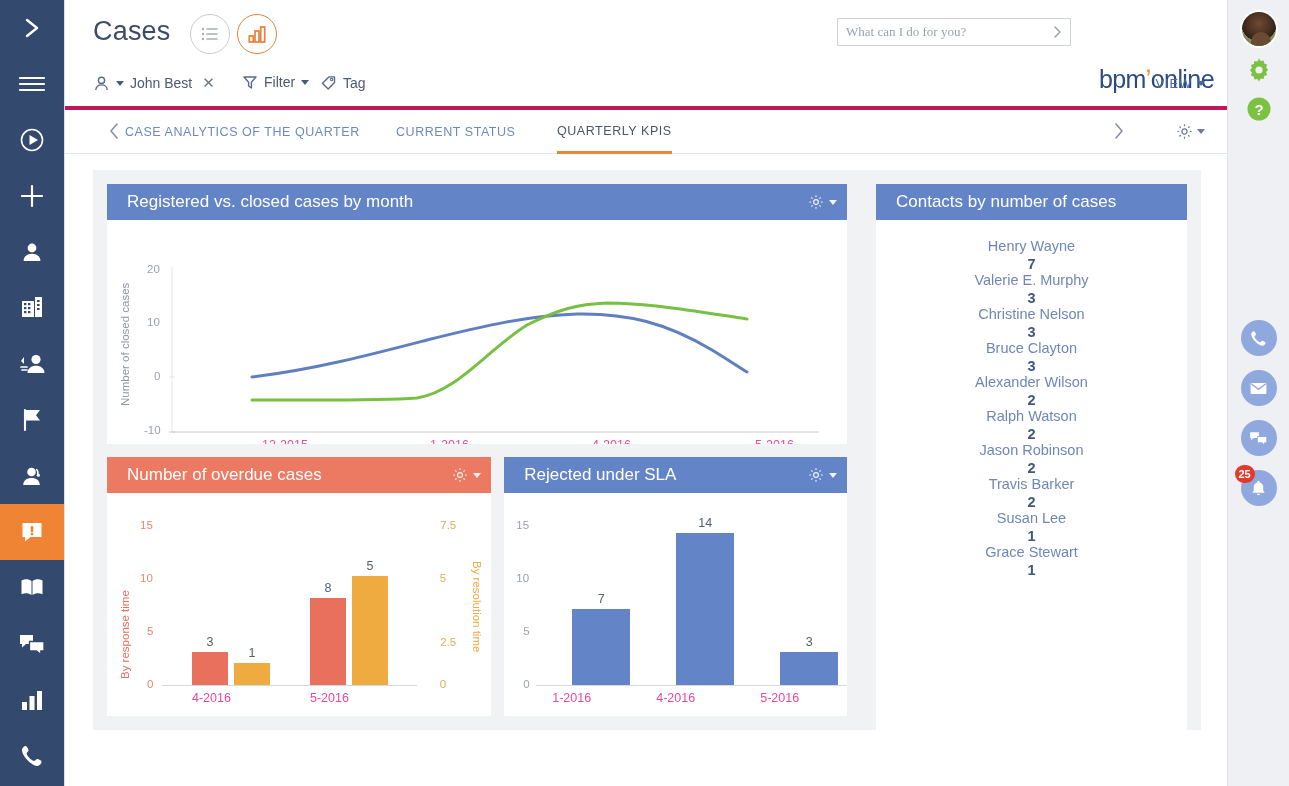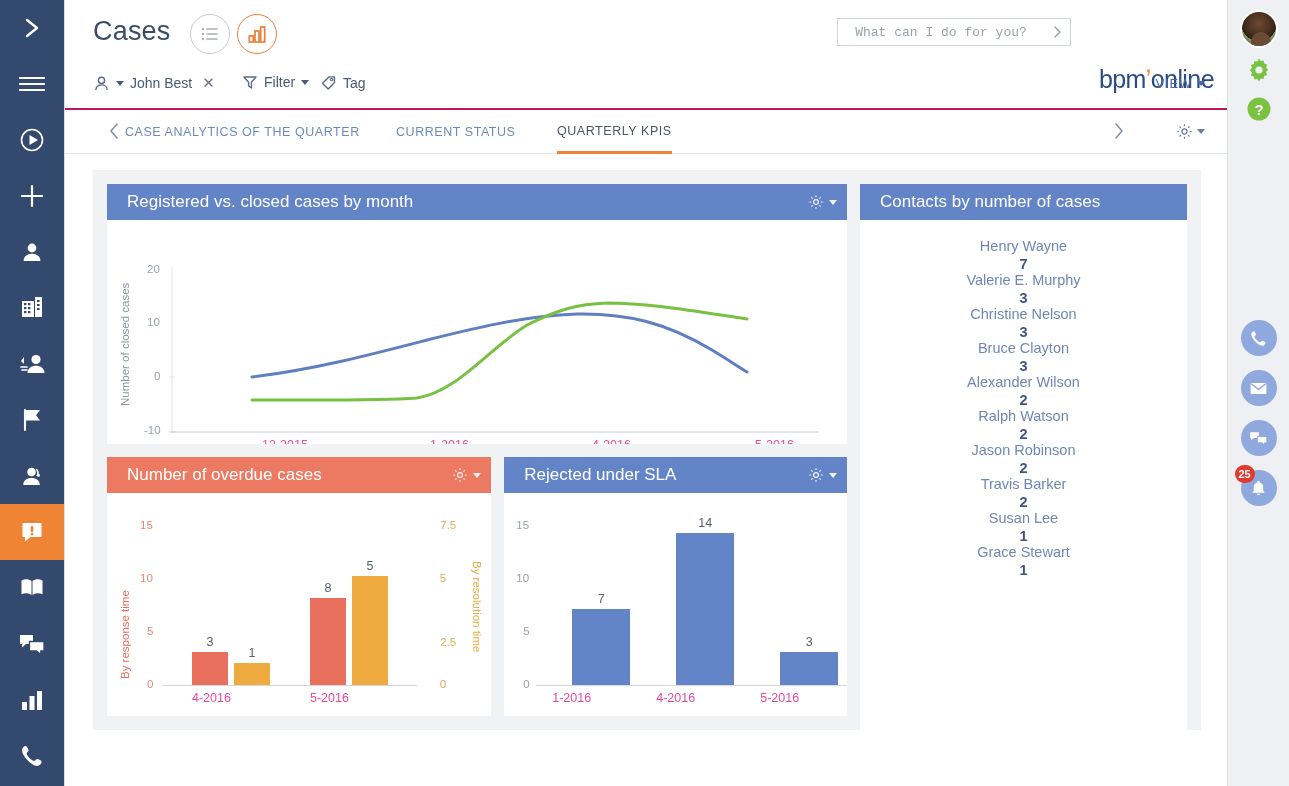--- a/index.html
+++ b/index.html
@@ -42,33 +42,33 @@
   }
   .circ-btn.list { left: 125px; }
   .circ-btn.chart { left: 172px; border-color:#e8803a; }
 
   .search-wrap {
     position:absolute; left: 772px; top: 18px; width: 234px; height: 28px;
     border: 1px solid #cfd3da; background:#fff; display:flex; align-items:center;
   }
   .search-wrap input {
     border:0; outline:0; flex:1; height:26px; padding: 0 8px;
-    font-size: 13px; color:#5b6475; font-family:Liberation Mono, monospace; background:transparent;text-align:center;
+    font-size: 13px; color:#5b6475; font-family:Liberation Serif, serif; background:transparent;
   }
   .search-wrap input::placeholder { color:#9aa2b1; }
   .search-go { width: 26px; display:flex; align-items:center; justify-content:center; cursor:pointer; }
 
   .brand {
     position:absolute; left: 1034px; top: 17px;
     font-size: 25px; color:#2a4b84; letter-spacing:-0.6px; font-weight:400;margin-top:48px;
   }
   .brand .dot { color:#ef8534; font-size: 25px; }
 
   
-  .filterbar { position:relative; height: 48px; border-bottom:2px solid #be185d; }
+  .filterbar { position:relative; height: 48px; border-bottom:4px solid #be185d; }
   .fb-item { position:absolute; top:12px; display:flex; align-items:center; gap:6px; cursor:pointer;
              font-size:14px; color:#4a5a76; }
   .fb-owner { left: 28px; }
   .fb-filter { left: 177px; }
   .fb-tag { left: 255px; }
   .fb-view { position:absolute; right: 22px; top: 14px; font-size:13px; color:#4b68a8;
              letter-spacing:.8px; cursor:pointer; display:flex; align-items:center; gap:5px; }
   .caret { width:0;height:0;border-left:4px solid transparent;border-right:4px solid transparent;border-top:5px solid currentColor; display:inline-block; }
   .xmark { color:#6b7789; font-size:15px; cursor:pointer; margin-left:4px; }
 
@@ -492,21 +492,21 @@
                 <div class="xtick" style="left:48px; top:198px;">1-2016</div>
                 <div class="xtick" style="left:152px; top:198px;">4-2016</div>
                 <div class="xtick" style="left:256px; top:198px;">5-2016</div>
               </div>
             </div>
 
           </div>
         </div>
 
         <div class="col-right">
-          <div class="card" style="height:600px;">
+          <div class="card" style="height:600px;margin-left:16px;">
             <div class="card-head blue">
               <span class="ttl">Contacts by number of cases</span>
             </div>
             <div class="card-body" style="padding-top:18px;">
               <div class="contact-row">
                 <span class="contact-name">Henry Wayne</span>
                 <span class="contact-count">7</span>
               </div>
               <div class="contact-row">
                 <span class="contact-name">Valerie E. Murphy</span>

